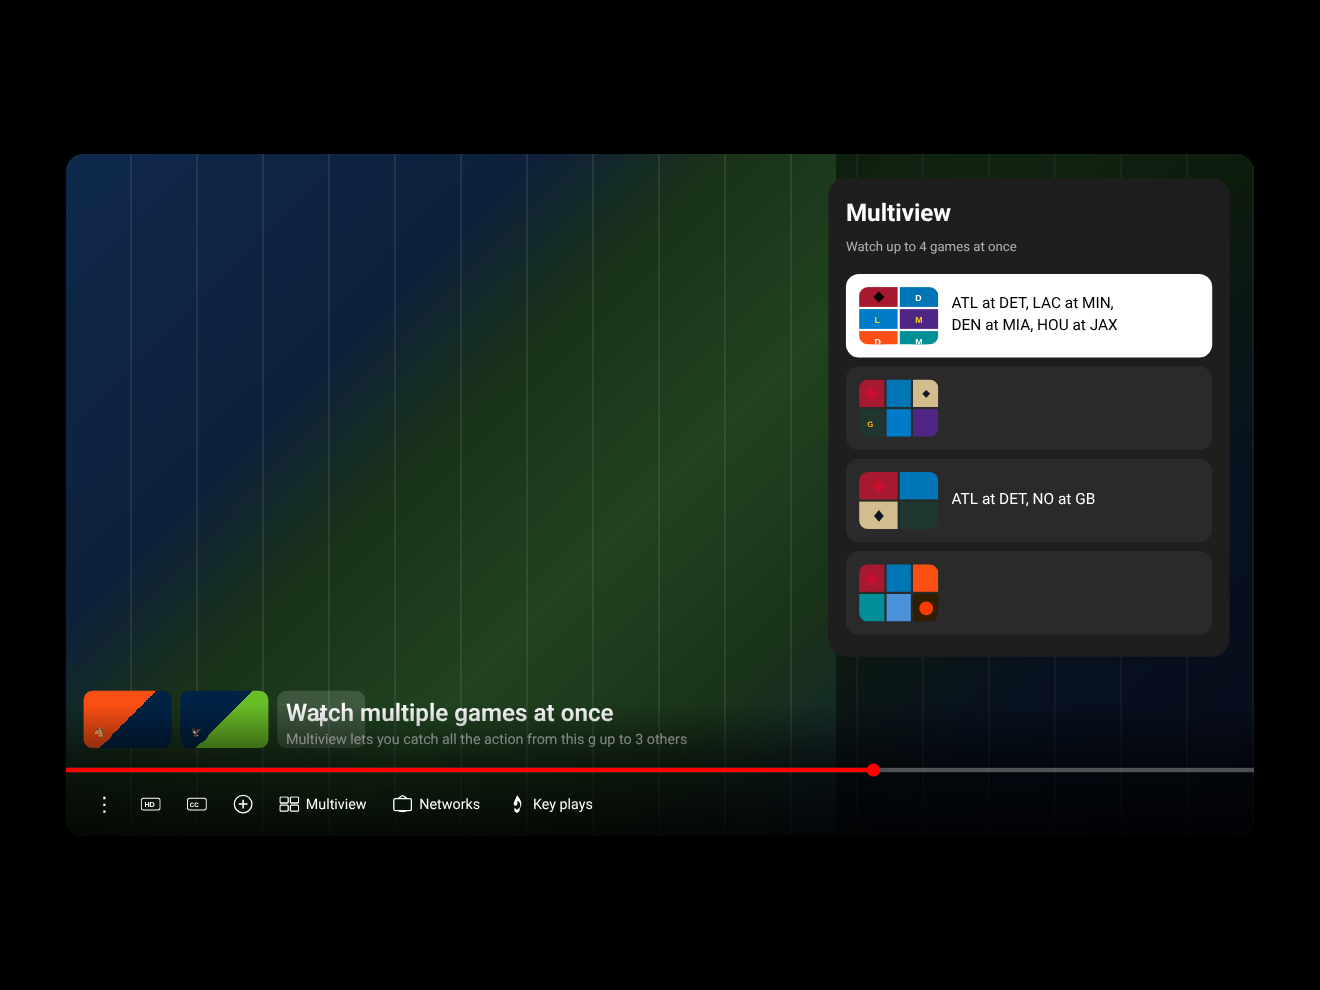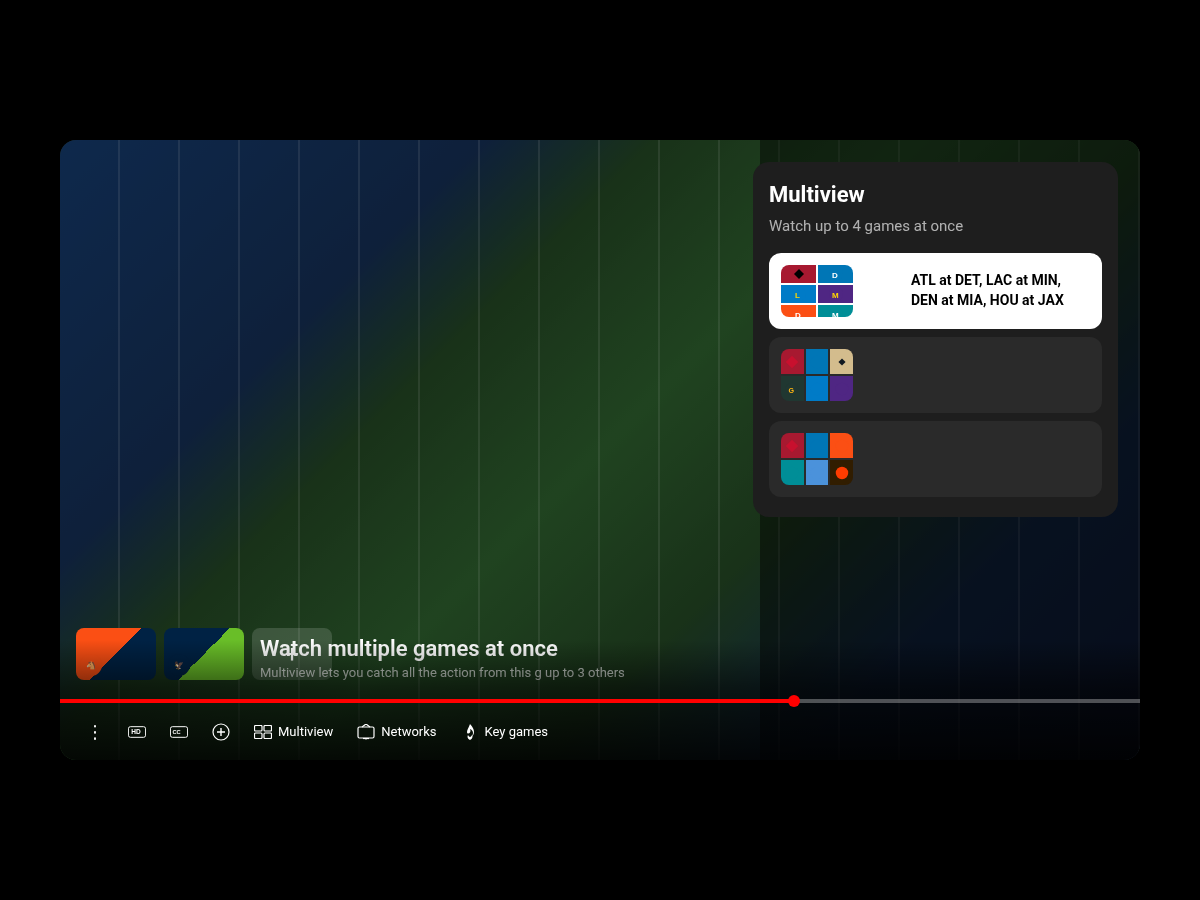--- a/index.html
+++ b/index.html
@@ -220,21 +220,21 @@
 
     .panel-title {
       color: #fff;
       font-size: 22px;
       font-weight: 700;
       margin-bottom: 2px;
     }
 
     .panel-subtitle {
       color: rgba(255,255,255,0.65);
-      font-size: 15px;
+      font-size: 12px;
       margin-bottom: 10px;
     }
 
     
     .mv-option {
       background: #2a2a2a;
       border-radius: 12px;
       padding: 12px;
       display: flex;
       align-items: center;
@@ -269,23 +269,22 @@
       align-items: center;
       justify-content: center;
       font-size: 9px;
       font-weight: bold;
       color: #fff;
     }
 
     .mv-game-text {
       color: #fff;
       font-size: 14px;
-      font-weight: 700;
+      font-weight: 400;
       line-height: 1.4;
-      margin-left: 46px;
     }
 
     
     .atl { background: #a71930; }
     .det { background: #0076b6; }
     .lac { background: #007bc7; }
     .min { background: #4f2683; }
     .den { background: #fb4f14; }
     .mia { background: #008e97; }
     .no  { background: #d3bc8d; }
@@ -379,21 +378,21 @@
         <span>Networks</span>
       </div>
 
       <div class="ctrl-btn">
         <div class="ctrl-icon">
           <svg width="14" height="18" viewBox="0 0 14 18" fill="none">
             <path d="M7 1C7 1 11 5 11 9C11 11.8 9.2 14 7 15C7 15 10 13 10 10C10 8 8.5 6.5 7 6C7 6 8 8 7 9.5C6 11 4 11 4 9C4 7 5.5 5 7 1Z" fill="white"></path>
             <path d="M5 12C4 13.5 4.5 16 7 17C9.5 16 10 13.5 9 12C8.5 13 7.5 14 7 14C6.5 14 5.5 13 5 12Z" fill="white"></path>
           </svg>
         </div>
-        <span>Key games</span>
+        <span>Key plays</span>
       </div>
     </div>
   </div>
 
   <div class="multiview-panel">
     <div class="panel-title">Multiview</div>
     <div class="panel-subtitle">Watch up to 4 games at once</div>
 
     <div class="mv-option selected">
       <div class="logos-grid">
@@ -468,20 +467,45 @@
             </svg>
         </div>
         <div class="logo-cell min">
           <svg width="16" height="16" viewBox="0 0 18 18">
               <circle cx="9" cy="9" r="7" fill="#4f2683"></circle>
             </svg>
         </div>
       </div>
     </div>
 
+    <div class="mv-option">
+      <div style="display:grid; grid-template-columns:1fr 1fr; grid-template-rows:1fr 1fr; gap:2px; width:72px; height:52px; border-radius:8px; overflow:hidden; flex-shrink:0;">
+        <div class="logo-cell atl">
+          <svg width="16" height="16" viewBox="0 0 18 18">
+              <path d="M9 2L16 9L9 16L2 9Z" fill="#c8102e"></path>
+            </svg>
+        </div>
+        <div class="logo-cell det">
+          <svg width="16" height="16" viewBox="0 0 18 18">
+              <circle cx="9" cy="9" r="7" fill="#0076b6"></circle>
+            </svg>
+        </div>
+        <div class="logo-cell no" style="background:#d3bc8d;">
+          <svg width="16" height="16" viewBox="0 0 18 18">
+              <path d="M9 3L14 9L9 15L4 9Z" fill="#101820"></path>
+            </svg>
+        </div>
+        <div class="logo-cell gb" style="background:#203731;">
+          <svg width="16" height="16" viewBox="0 0 18 18">
+              <circle cx="9" cy="9" r="7" fill="#203731"></circle>
+            </svg>
+        </div>
+      </div>
+      <span class="mv-game-text">ATL at DET, NO at GB</span>
+    </div>
 
     <div class="mv-option">
       <div style="display:grid; grid-template-columns:1fr 1fr 1fr; grid-template-rows:1fr 1fr; gap:2px; width:72px; height:52px; border-radius:8px; overflow:hidden; flex-shrink:0;">
         <div class="logo-cell atl">
           <svg width="16" height="16" viewBox="0 0 18 18">
               <path d="M9 2L16 9L9 16L2 9Z" fill="#c8102e"></path>
             </svg>
         </div>
         <div class="logo-cell det">
           <svg width="16" height="16" viewBox="0 0 18 18">

